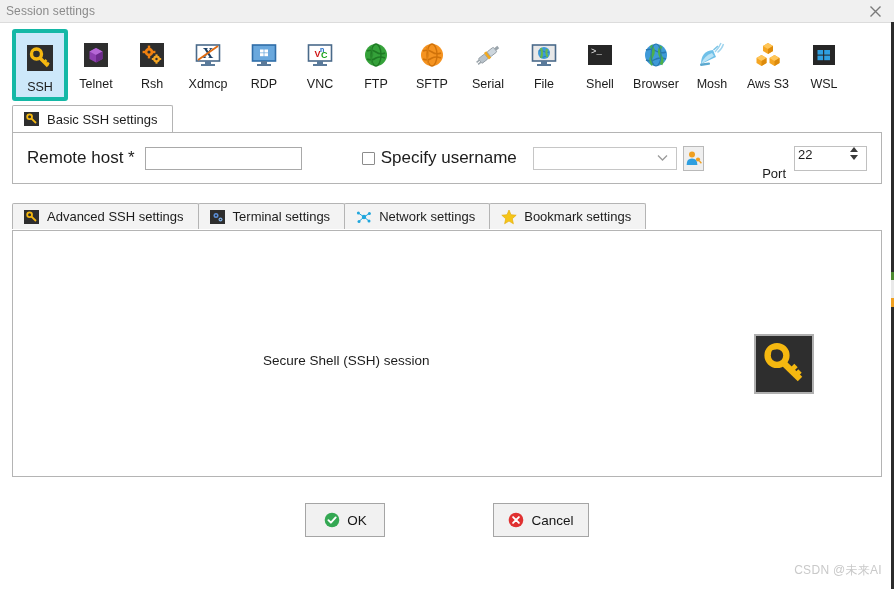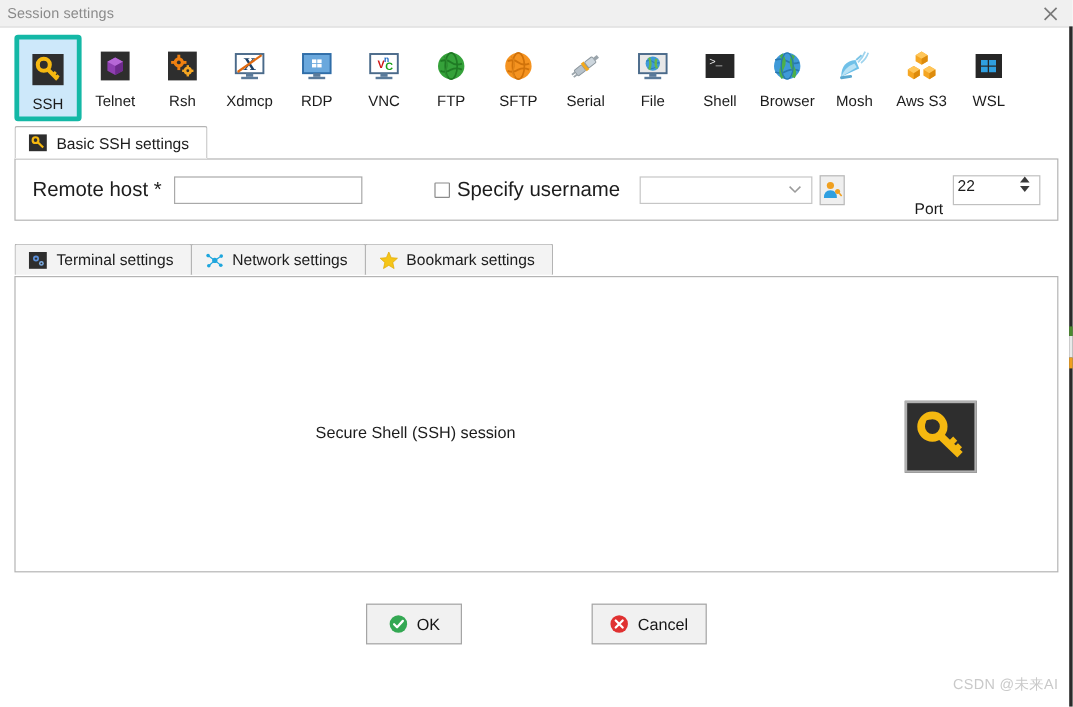--- a/index.html
+++ b/index.html
@@ -576,20 +576,28 @@
           <span class="tri-down"></span>
         </div>
       </div>
     </div>
   </div>
 </div>
 
 <div class="tabwrap" style="margin-top:19px;">
   <div class="tabstrip">
 
+    <div class="tab">
+      <svg class="tab-icon" viewBox="0 0 16 16">
+        <rect x="0" y="1" width="15" height="14" fill="#2e2e2e"></rect>
+        <circle cx="5.6" cy="5.8" r="2.4" fill="none" stroke="#f5b810" stroke-width="1.8"></circle>
+        <path d="M7.3 7.4 L12 12" stroke="#f5b810" stroke-width="1.8"></path>
+      </svg>
+      <span>Advanced SSH settings</span>
+    </div>
 
     <div class="tab">
       <svg class="tab-icon" viewBox="0 0 16 16">
         <rect x="0" y="1" width="15" height="14" fill="#2e2e2e"></rect>
         <circle cx="6" cy="6.5" r="2.5" fill="#5b8fd8"></circle>
         <circle cx="6" cy="6.5" r="1" fill="#2e2e2e"></circle>
         <circle cx="10.5" cy="10.5" r="2" fill="#7fb0e8"></circle>
         <circle cx="10.5" cy="10.5" r="0.8" fill="#2e2e2e"></circle>
       </svg>
       <span>Terminal settings</span>

